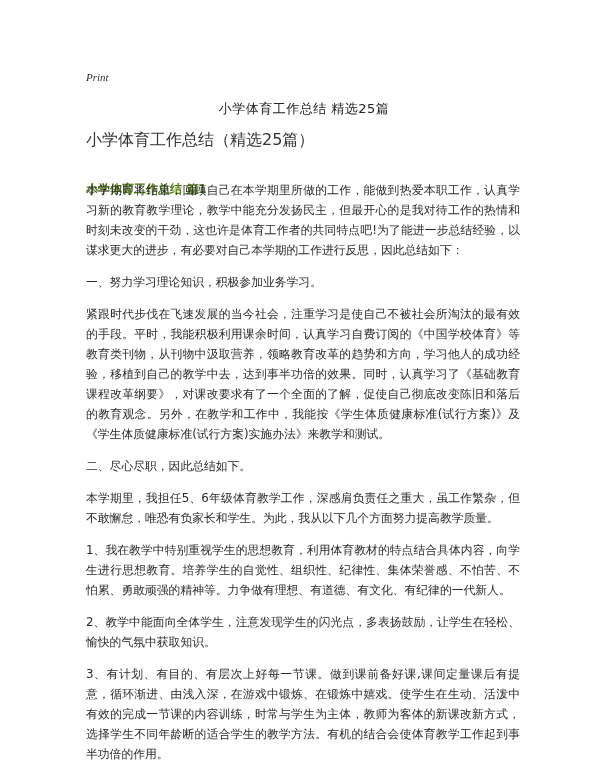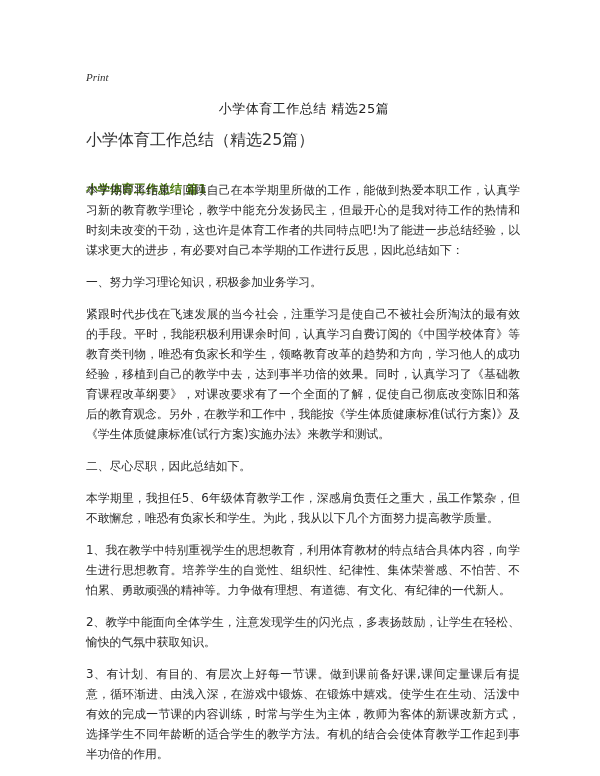--- a/index.html
+++ b/index.html
@@ -79,21 +79,21 @@
 
 <div class="page">
   <div class="print-label">Print</div>
   <div class="doc-title">小学体育工作总结 精选25篇</div>
   <div class="subtitle">小学体育工作总结（精选25篇）</div>
   <div class="section-heading">小学体育工作总结 篇1</div>
 
   <div class="body">
     <p class="para">本学期即将结束，回顾自己在本学期里所做的工作，能做到热爱本职工作，认真学习新的教育教学理论，教学中能充分发扬民主，但最开心的是我对待工作的热情和时刻未改变的干劲，这也许是体育工作者的共同特点吧!为了能进一步总结经验，以谋求更大的进步，有必要对自己本学期的工作进行反思，因此总结如下：</p>
     <p class="para heading">一、努力学习理论知识，积极参加业务学习。</p>
-    <p class="para">紧跟时代步伐在飞速发展的当今社会，注重学习是使自己不被社会所淘汰的最有效的手段。平时，我能积极利用课余时间，认真学习自费订阅的《中国学校体育》等教育类刊物，唯恐有负家长和学生，领略教育改革的趋势和方向，学习他人的成功经验，移植到自己的教学中去，达到事半功倍的效果。同时，认真学习了《基础教育课程改革纲要》，对课改要求有了一个全面的了解，促使自己彻底改变陈旧和落后的教育观念。另外，在教学和工作中，我能按《学生体质健康标准(试行方案)》及《学生体质健康标准(试行方案)实施办法》来教学和测试。</p>
+    <p class="para">紧跟时代步伐在飞速发展的当今社会，注重学习是使自己不被社会所淘汰的最有效的手段。平时，我能积极利用课余时间，认真学习自费订阅的《中国学校体育》等教育类刊物，从刊物中汲取营养，领略教育改革的趋势和方向，学习他人的成功经验，移植到自己的教学中去，达到事半功倍的效果。同时，认真学习了《基础教育课程改革纲要》，对课改要求有了一个全面的了解，促使自己彻底改变陈旧和落后的教育观念。另外，在教学和工作中，我能按《学生体质健康标准(试行方案)》及《学生体质健康标准(试行方案)实施办法》来教学和测试。</p>
     <p class="para heading">二、尽心尽职，因此总结如下。</p>
     <p class="para">本学期里，我担任5、6年级体育教学工作，深感肩负责任之重大，虽工作繁杂，但不敢懈怠，唯恐有负家长和学生。为此，我从以下几个方面努力提高教学质量。</p>
     <p class="para">1、我在教学中特别重视学生的思想教育，利用体育教材的特点结合具体内容，向学生进行思想教育。培养学生的自觉性、组织性、纪律性、集体荣誉感、不怕苦、不怕累、勇敢顽强的精神等。力争做有理想、有道德、有文化、有纪律的一代新人。</p>
     <p class="para">2、教学中能面向全体学生，注意发现学生的闪光点，多表扬鼓励，让学生在轻松、愉快的气氛中获取知识。</p>
     <p class="para">3、有计划、有目的、有层次上好每一节课。做到课前备好课,课间定量课后有提意，循环渐进、由浅入深，在游戏中锻炼、在锻炼中嬉戏。使学生在生动、活泼中有效的完成一节课的内容训练，时常与学生为主体，教师为客体的新课改新方式，选择学生不同年龄断的适合学生的教学方法。有机的结合会使体育教学工作起到事半功倍的作用。</p>
     <p class="para heading">三、教学工作中成功的方面：</p>
   </div>
 </div>
 
 </body></html>

